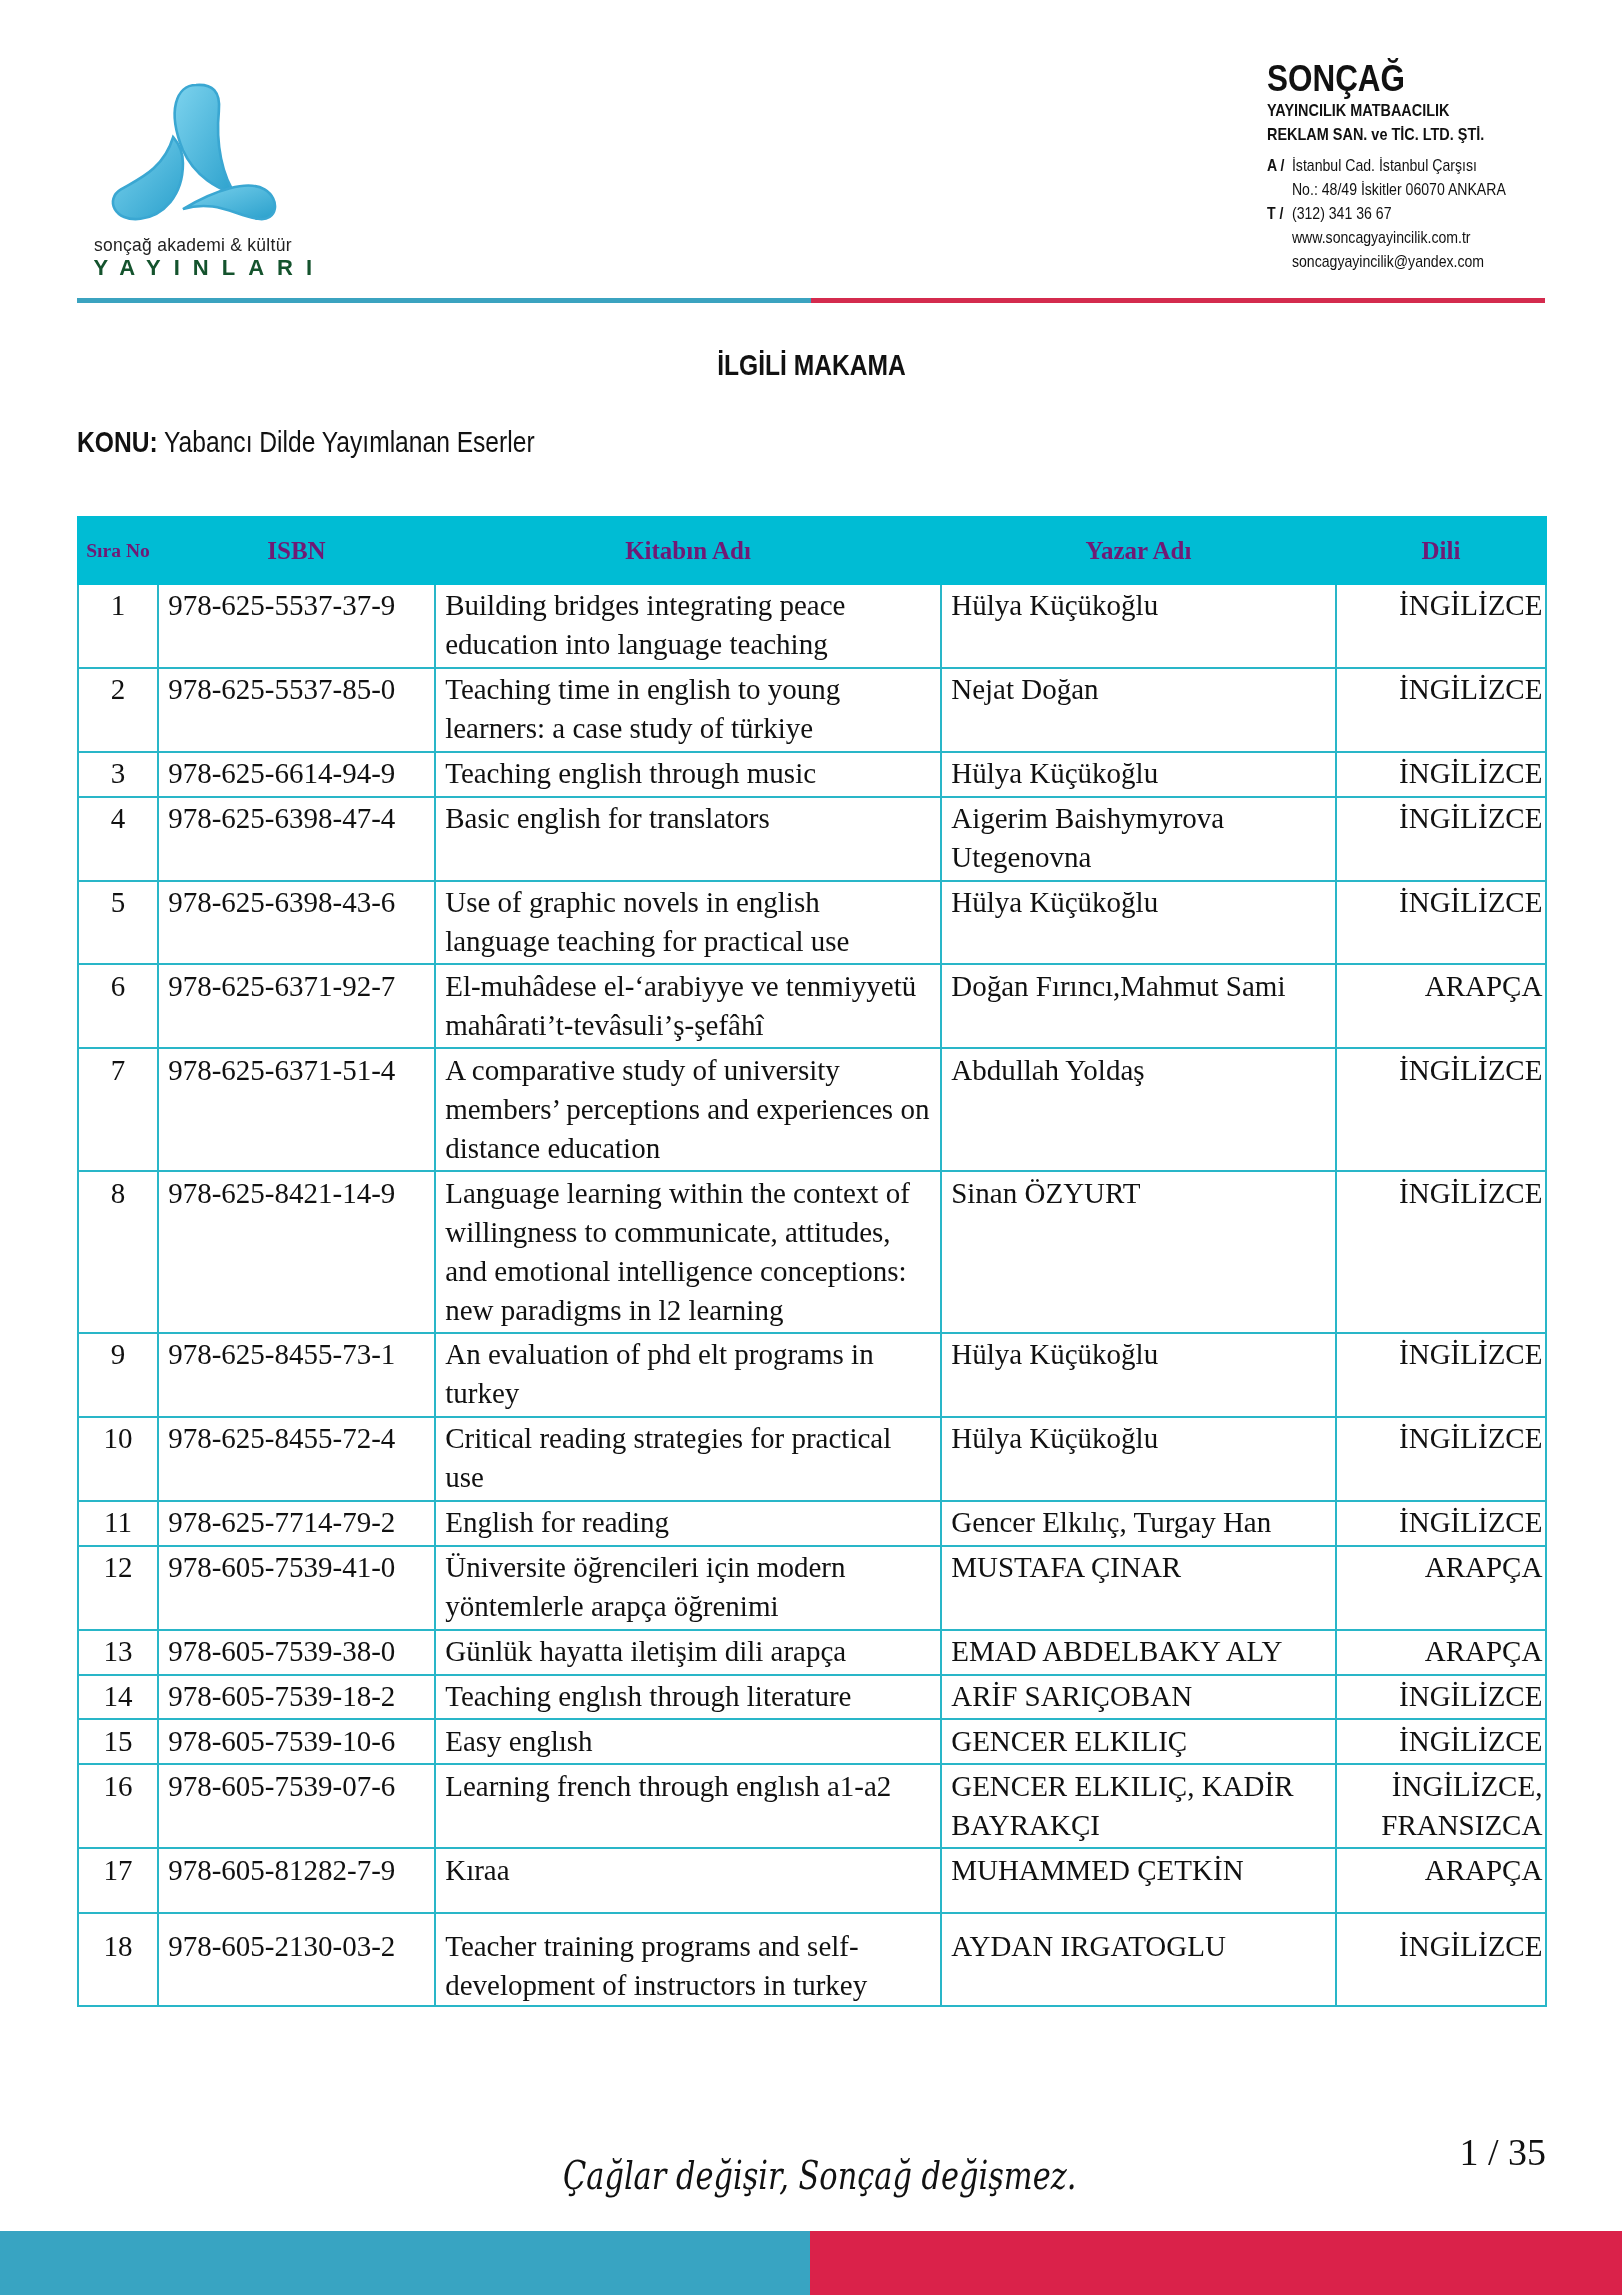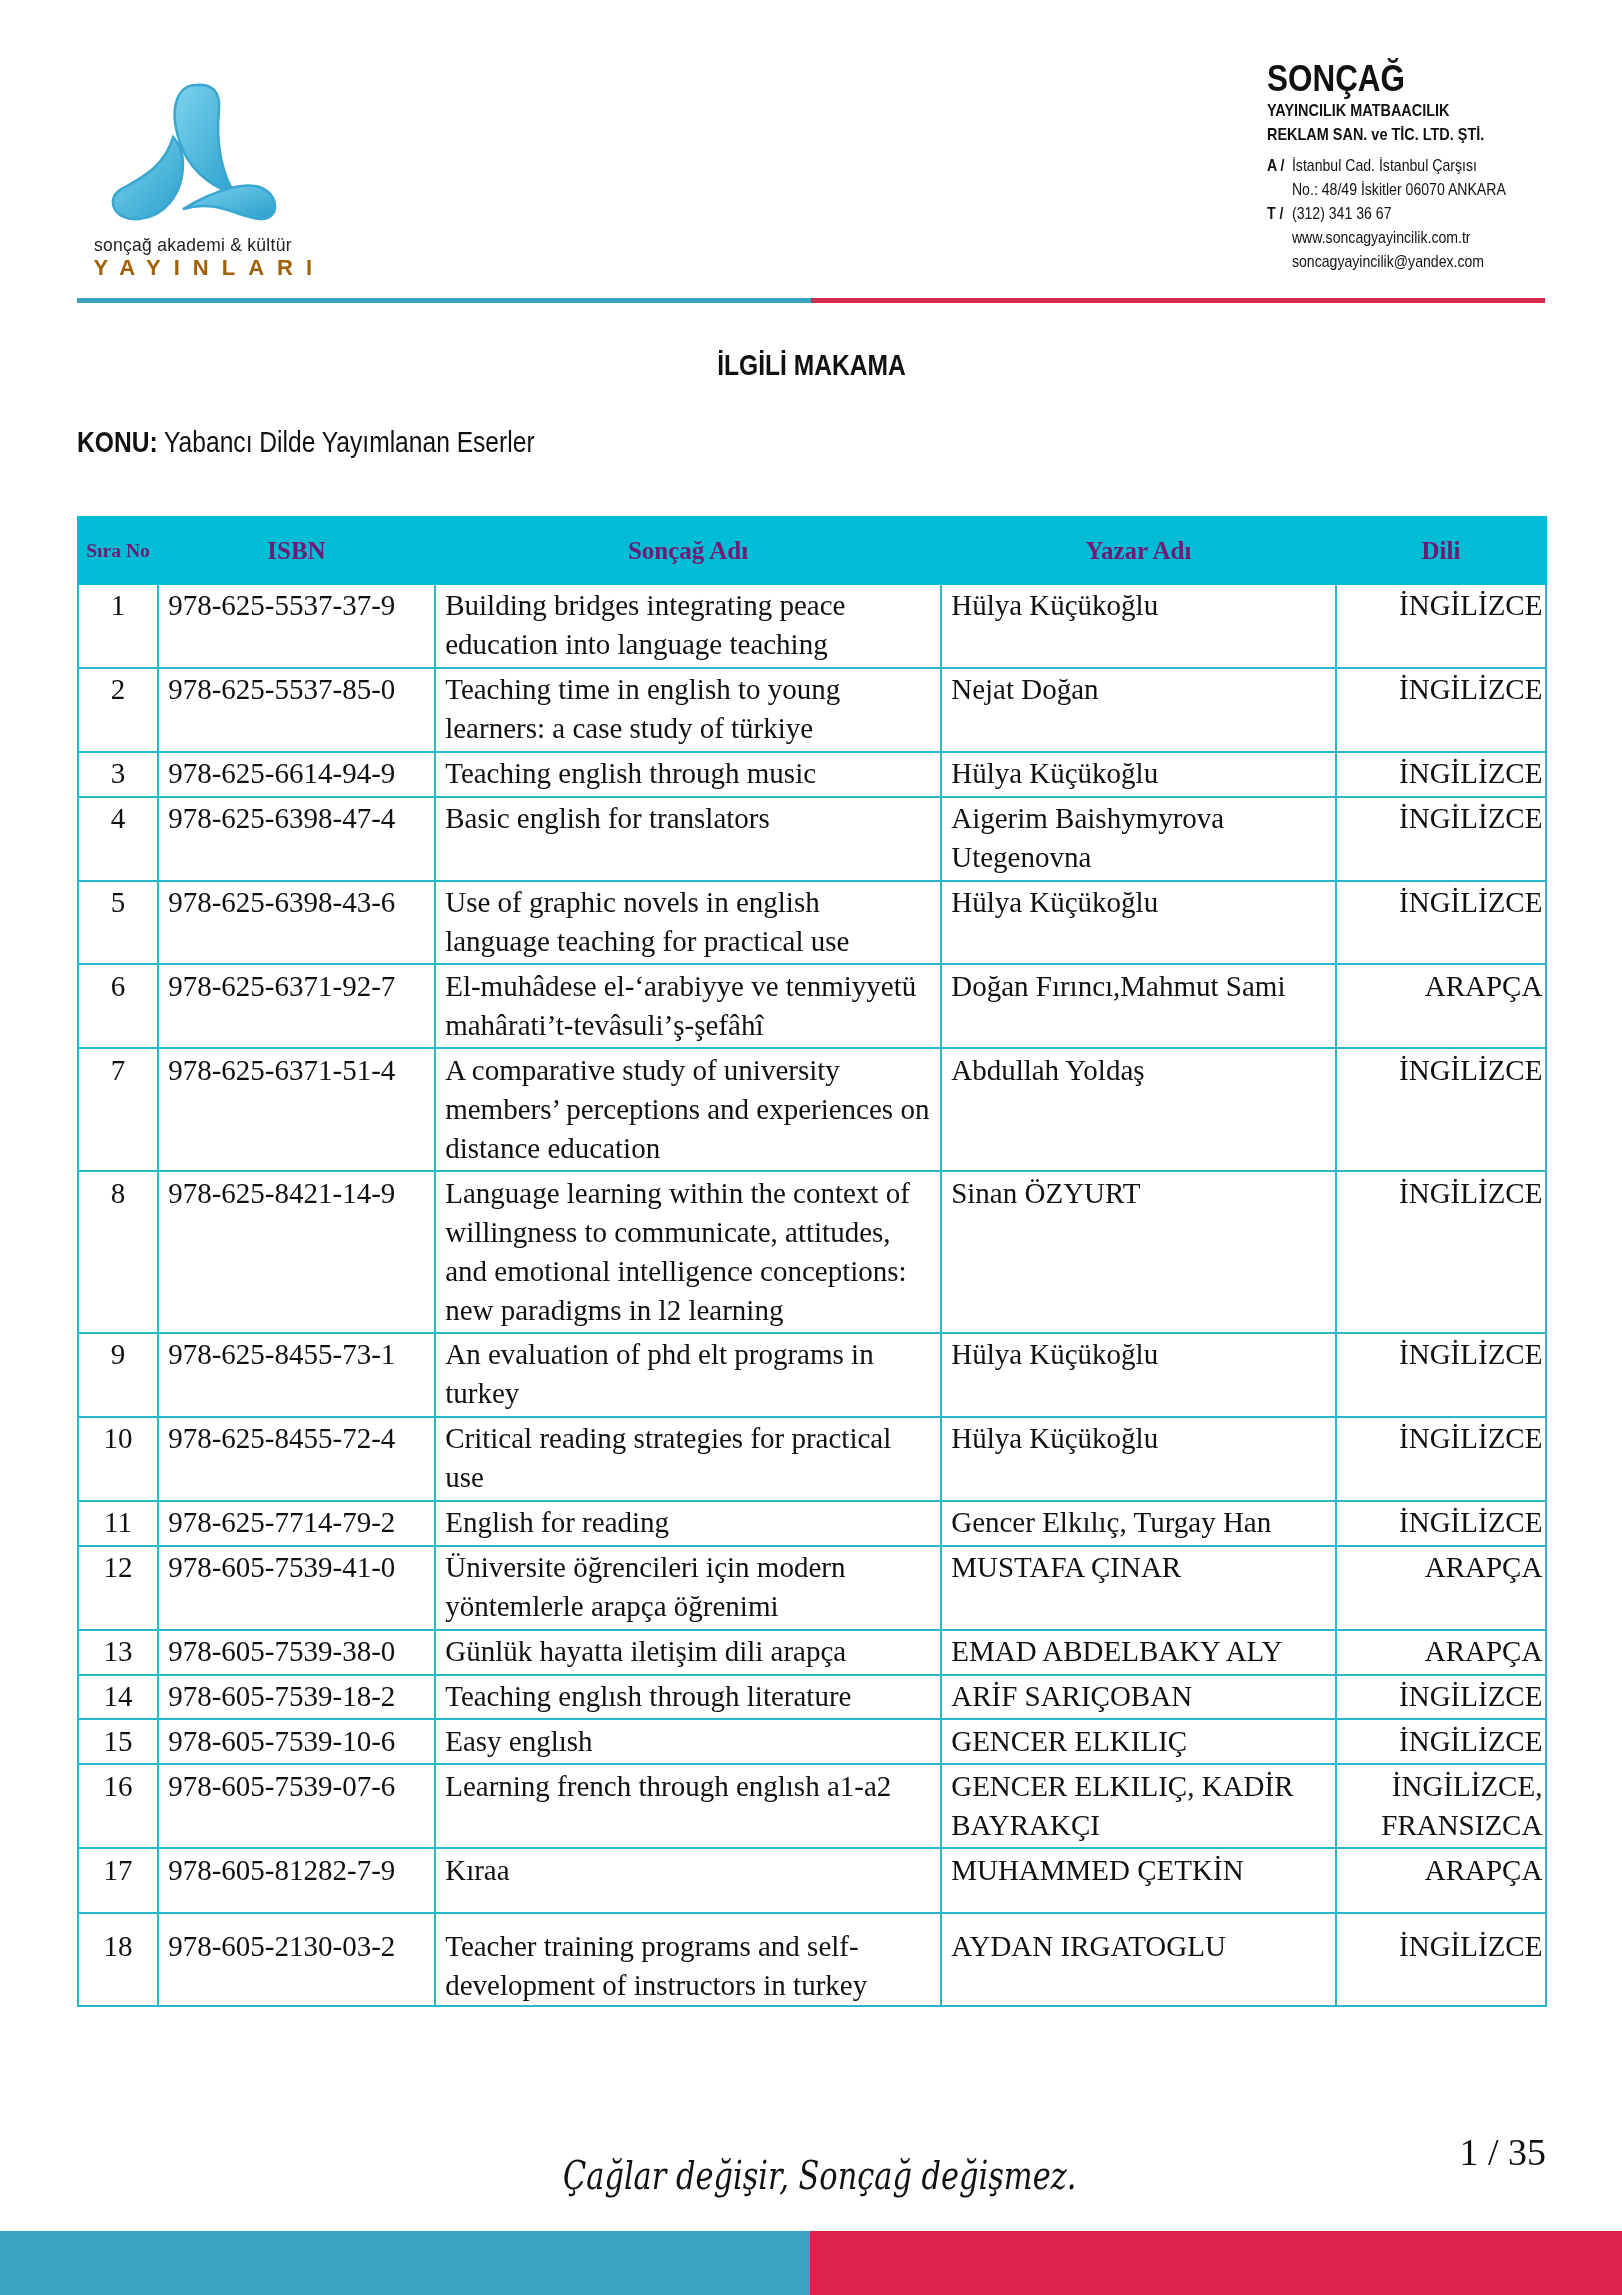--- a/index.html
+++ b/index.html
@@ -6,21 +6,21 @@
   body { width: 1623px; height: 2295px; position: relative; overflow: hidden;
          font-family: "Liberation Serif", "DejaVu Serif", serif; color: #111; }
 
   
   .logo { position: absolute; left: 85px; top: 65px; width: 222px; height: 222px; }
   .logo svg { position: absolute; left: 0; top: 0; }
   .logo-line1 { position: absolute; left: 8.5px; top: 169px; font-family: "Liberation Sans", sans-serif;
                 font-size: 19px; color: #222; letter-spacing: 0.3px; white-space: nowrap;
                 transform: scaleX(0.92); transform-origin: left; }
   .logo-line2 { position: absolute; left: 8.5px; top: 190px; font-family: "Liberation Sans", sans-serif;
-                font-size: 22px; font-weight: bold; color: #a16207; letter-spacing: 13px; white-space: nowrap; text-align: right; }
+                font-size: 22px; font-weight: bold; color: #14532d; letter-spacing: 13px; white-space: nowrap; text-align: right; }
 
   .company { position: absolute; left: 1267px; top: 58px; font-family: "Liberation Sans", sans-serif; }
   .company .name { font-size: 37px; font-weight: bold; letter-spacing: 0px; line-height: 41px;
                    transform: scaleX(0.85); transform-origin: left; white-space: nowrap; }
   .company .sub { font-size: 17px; font-weight: bold; line-height: 23.6px; white-space: nowrap;
                   transform: scaleX(0.85); transform-origin: left; }
   .company .row { display: flex; font-size: 16.4px; line-height: 24px; white-space: nowrap;
                   transform: scaleX(0.86); transform-origin: left; }
   .company .row .key { width: 29px; font-weight: bold; }
   .company .row .val { }
@@ -129,21 +129,21 @@
     <col class="c-no">
       <col class="c-isbn">
       <col class="c-title">
       <col class="c-auth">
       <col class="c-lang">
   </colgroup>
   <thead>
     <tr>
       <th class="small">Sıra No</th>
       <th>ISBN</th>
-      <th>Sonçağ Adı</th>
+      <th>Kitabın Adı</th>
       <th>Yazar Adı</th>
       <th>Dili</th>
     </tr>
   </thead>
   <tbody id="table-body">
       <tr>
         <td class="no">1</td>
         <td class="isbn">978-625-5537-37-9</td>
         <td class="title">Building bridges integrating peace education into language teaching</td>
         <td class="author">Hülya Küçükoğlu</td>

